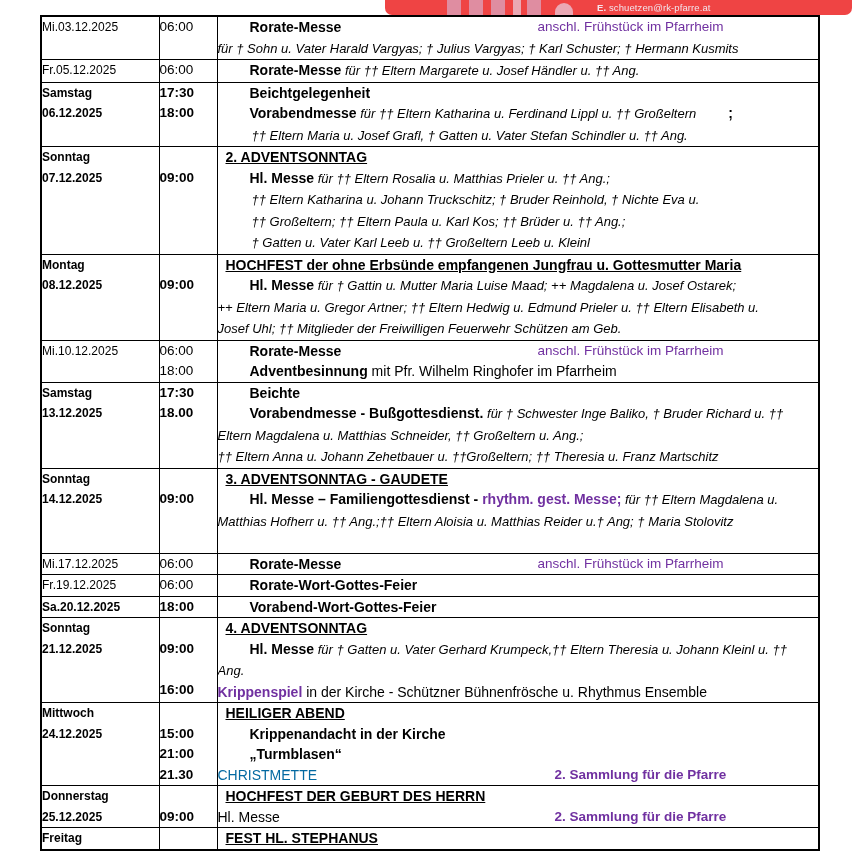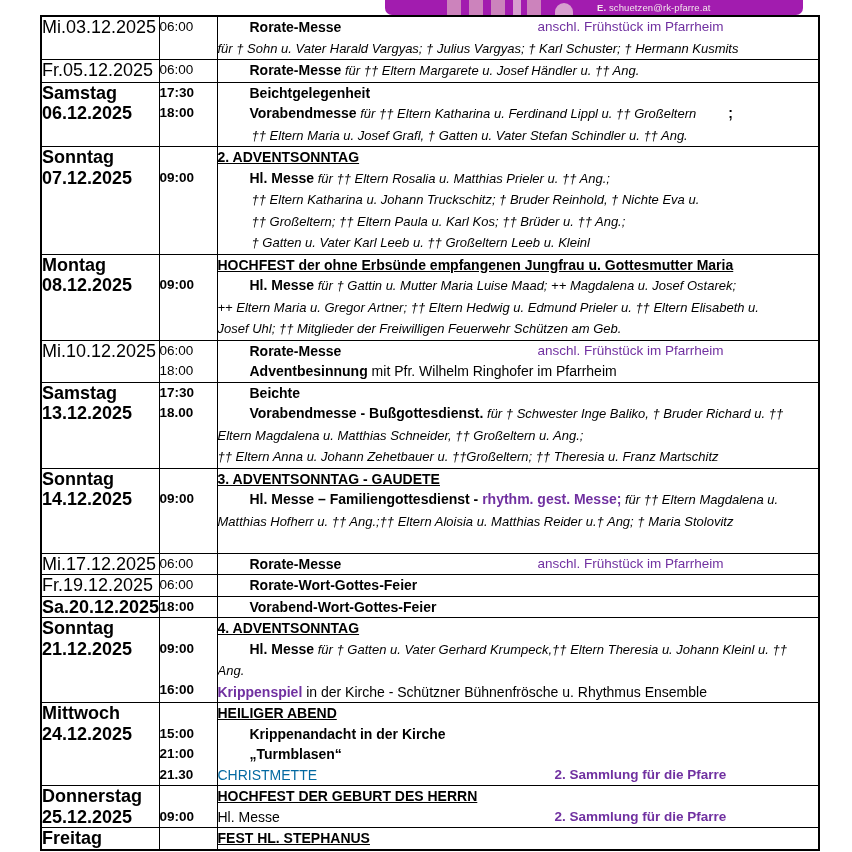--- a/index.html
+++ b/index.html
@@ -13,23 +13,23 @@
     overflow: hidden;
     font-family: "Liberation Sans", sans-serif;
     color: #000000;
   }
 
   
   #banner-strip {
     position: absolute;
     left: 385px;
     top: 0;
-    width: 418px;
+    width: 467px;
     height: 15px;
-    background: #a21caf;
+    background: #ef4444;
     border-bottom-left-radius: 7px;
     border-bottom-right-radius: 7px;
     overflow: hidden;
   }
   #banner-graphic {
     position: absolute;
     left: 2px;
     top: 0;
     width: 200px;
     height: 15px;
@@ -73,21 +73,21 @@
   
   #schedule-table {
     border: 2.5px solid #000;
   }
   .col-date  { width: 118px; }
   .col-time  { width: 58px; }
   .col-event { width: 602px; }
 
   td.cell-date {
     padding: 2px 0 2px 7px;
-    font-size: 18px;
+    font-size: 12px;
     line-height: 20.5px;
     white-space: nowrap;
   }
   td.cell-date .d-bold   { font-weight: bold; }
   td.cell-date .d-normal { font-weight: normal; }
 
   td.cell-time {
     padding: 2px 0 2px 6px;
     font-size: 13.5px;
     line-height: 20.5px;
@@ -103,21 +103,21 @@
     line-height: 20.5px;
   }
 
   .ev-line { white-space: nowrap; position: relative; }
 
   .b      { font-weight: bold; padding-left: 32px; }
   .n      { font-weight: normal; }
   .it     { font-style: italic; font-size: 13px; }
   .pur    { color: #0369a1; margin-top: 24px; }
   .purb   { color: #7030a0; font-weight: bold; }
-  .ul     { text-decoration: underline; font-weight: bold; }
+  .ul     { text-decoration: underline; font-weight: bold; margin-left: 8px; }
   .indent { padding-left: 34px; }
 
   .right-note {
     position: absolute;
     left: 320px;
     top: 0;
     color: #7030a0;
     font-weight: normal;
     font-size: 13.5px;
     white-space: nowrap;

